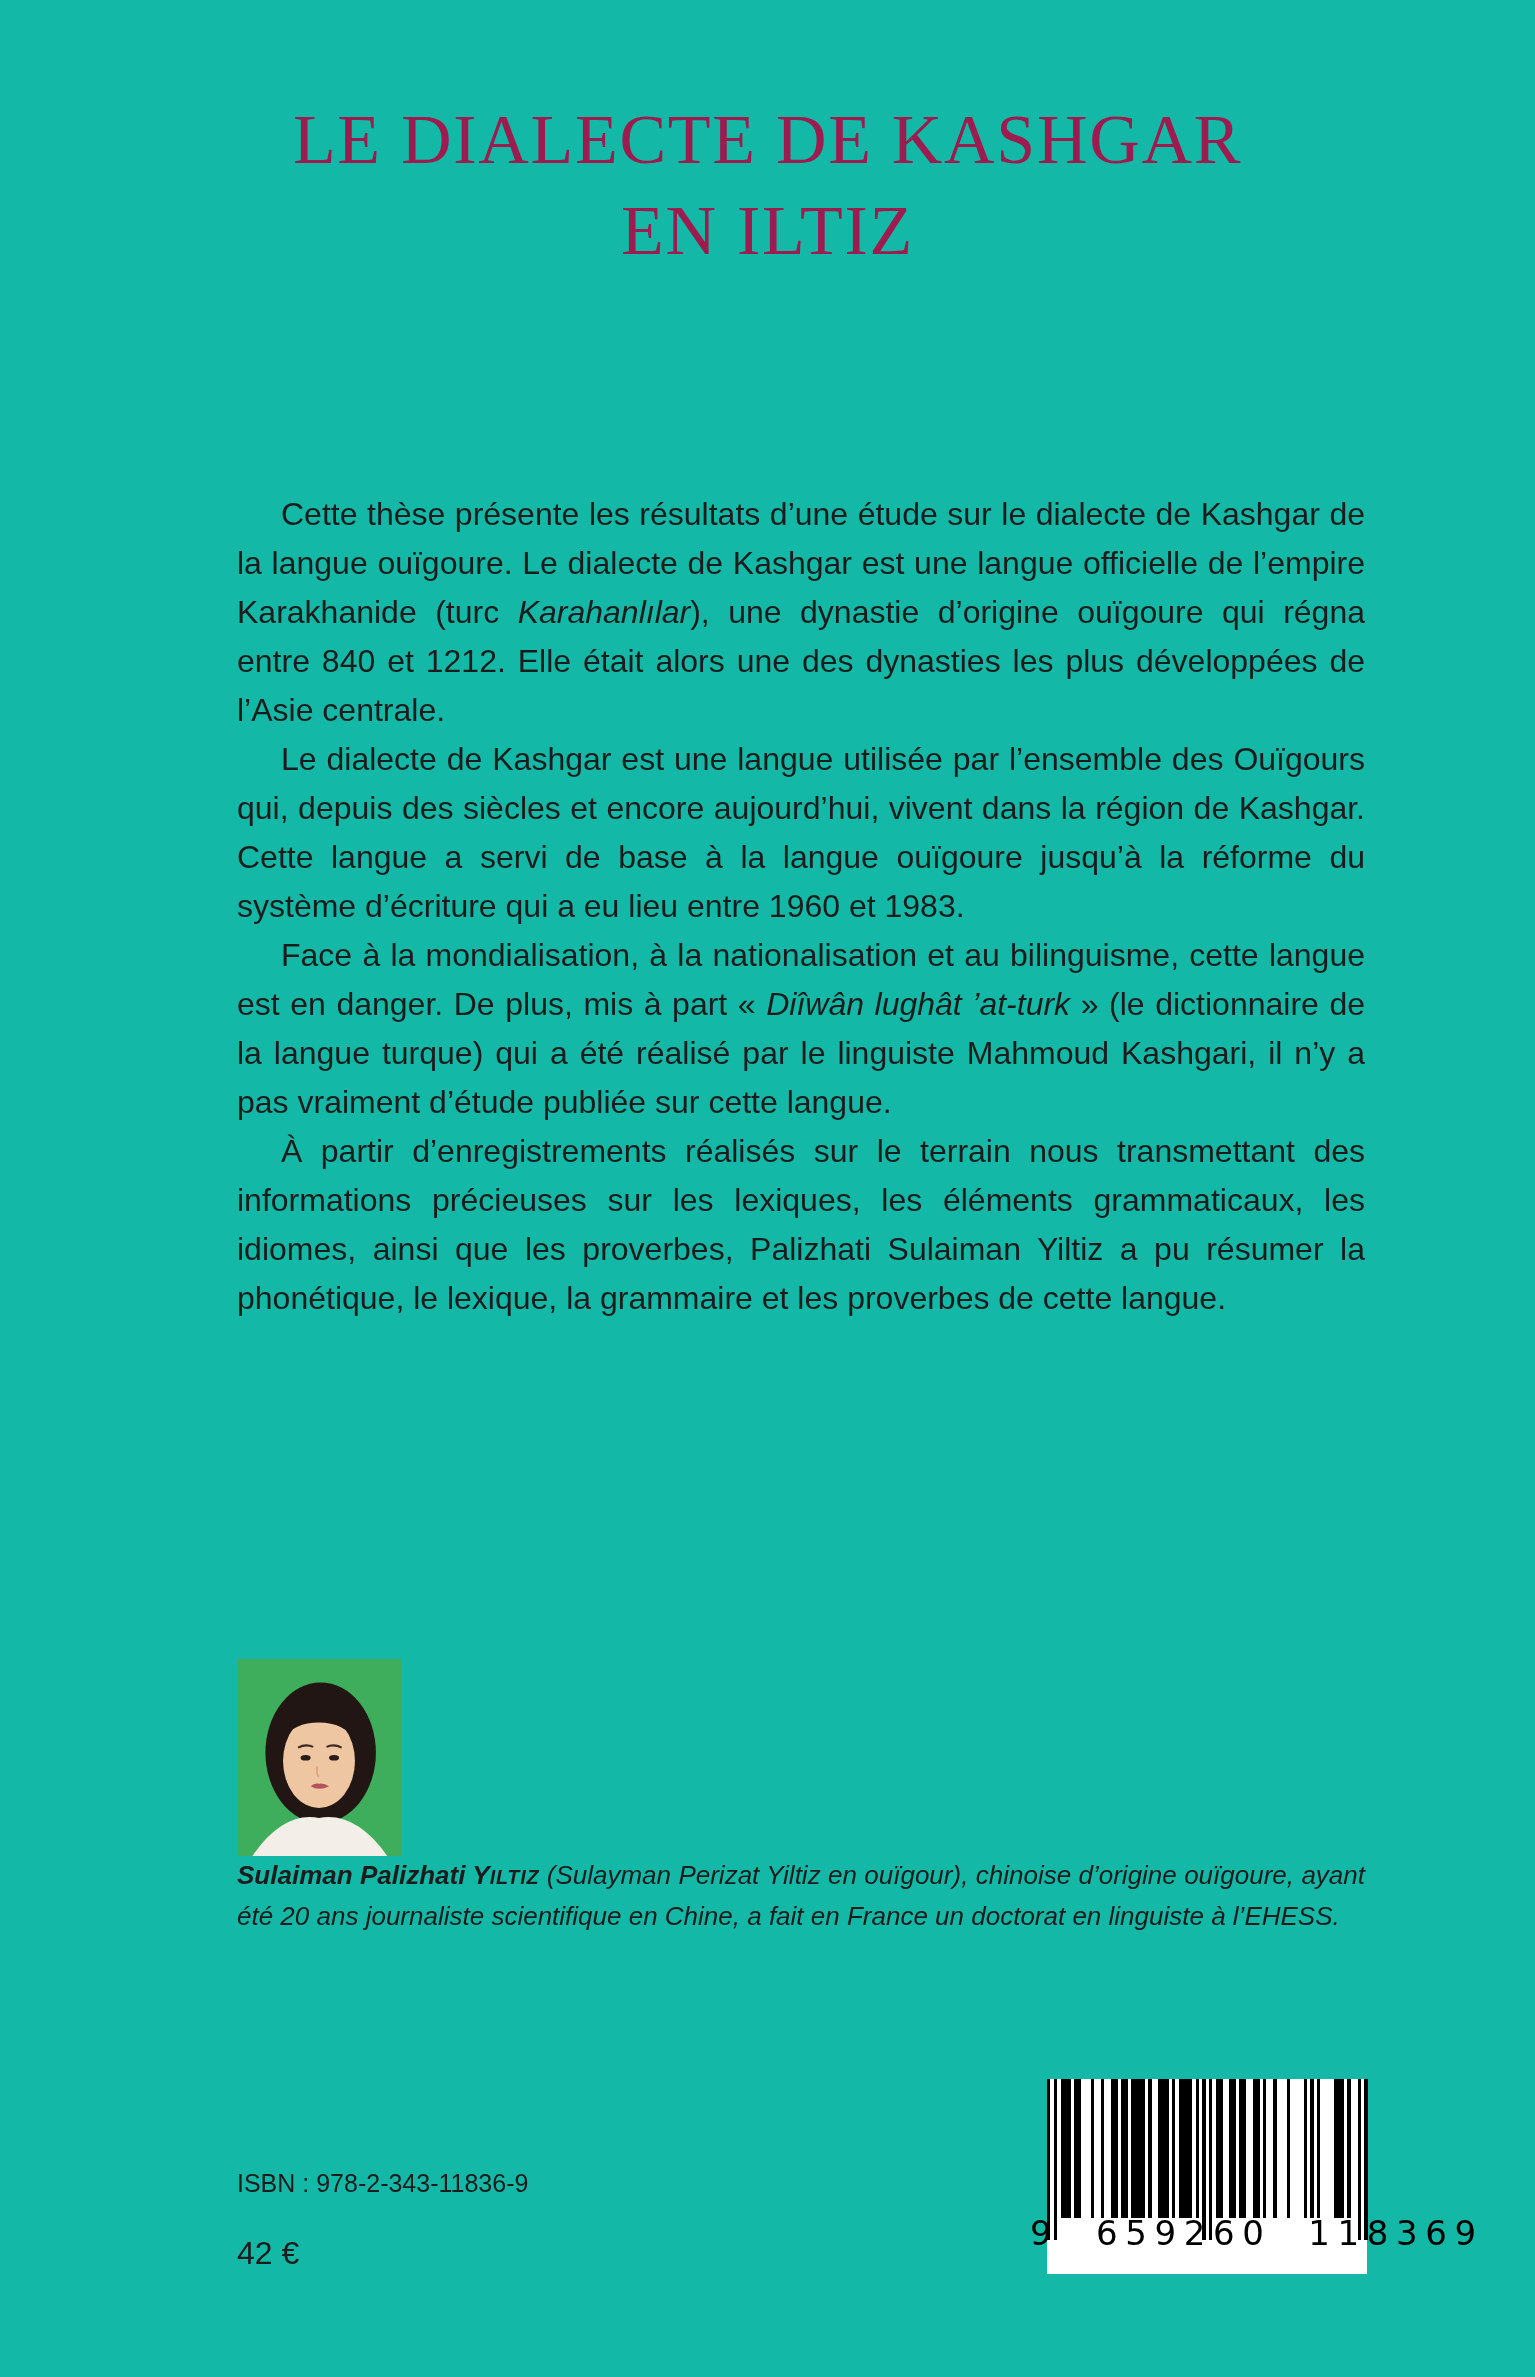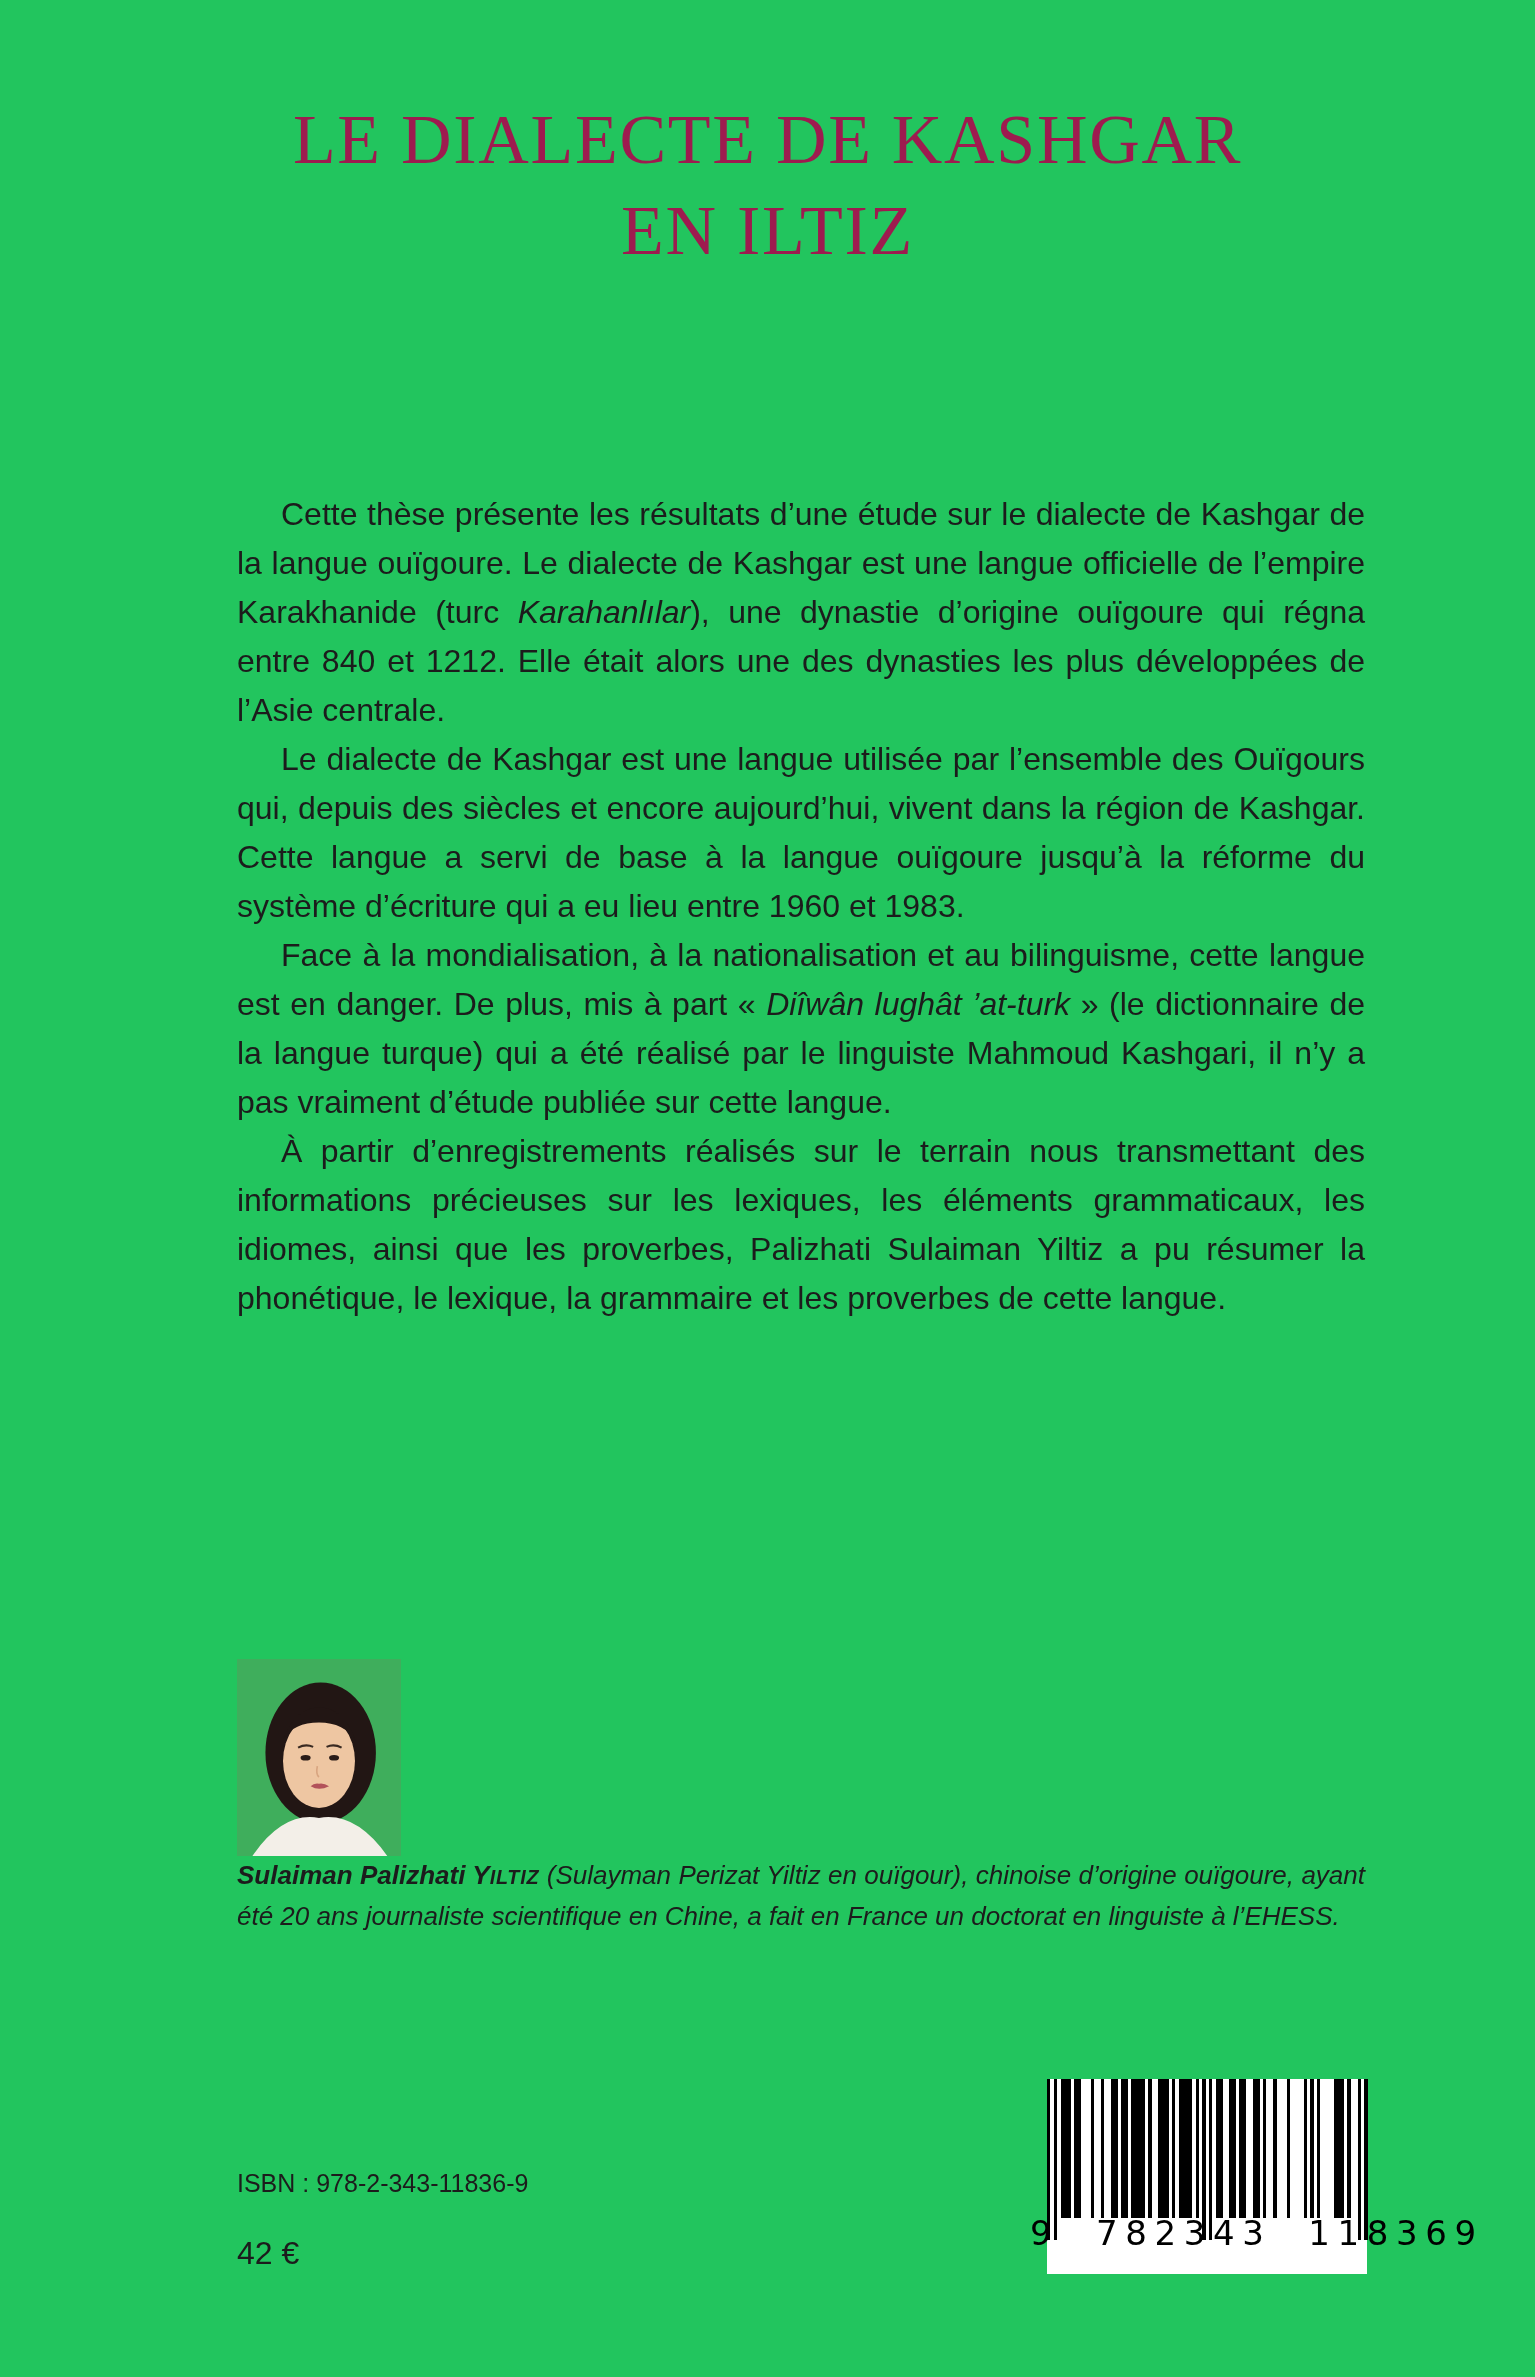--- a/index.html
+++ b/index.html
@@ -1,20 +1,20 @@
 <!DOCTYPE html>
 <html style="font-size:13.4px"><head>
 <meta charset="utf-8">
 <style>
   html,body{margin:0;padding:0;background:#ffffff;}
   .page{
     position:relative;
     width:1535px;
     height:2377px;
-    background:#22c55e;
+    background:#14b8a6;
     overflow:hidden;
     font-family:"Liberation Sans", sans-serif;
     color:#1c1c1c;
   }
   
   .title{
     position:absolute;
     top:94px; left:0; right:0;
     text-align:center;
     font-family:"Liberation Serif", serif;
@@ -223,17 +223,17 @@
         <span class="bar on"></span>
         <span class="bar on"></span>
         <span class="bar"></span>
         <span class="bar on"></span>
         <span class="bar"></span>
         <span class="bar"></span>
         <span class="bar on guard"></span>
         <span class="bar guard"></span>
         <span class="bar on guard"></span>
       </div>
-    <div class="digits">9  782343  118369</div>
+    <div class="digits">9  659260  118369</div>
   </div>
 
 </div>
 
 
 </body></html>

